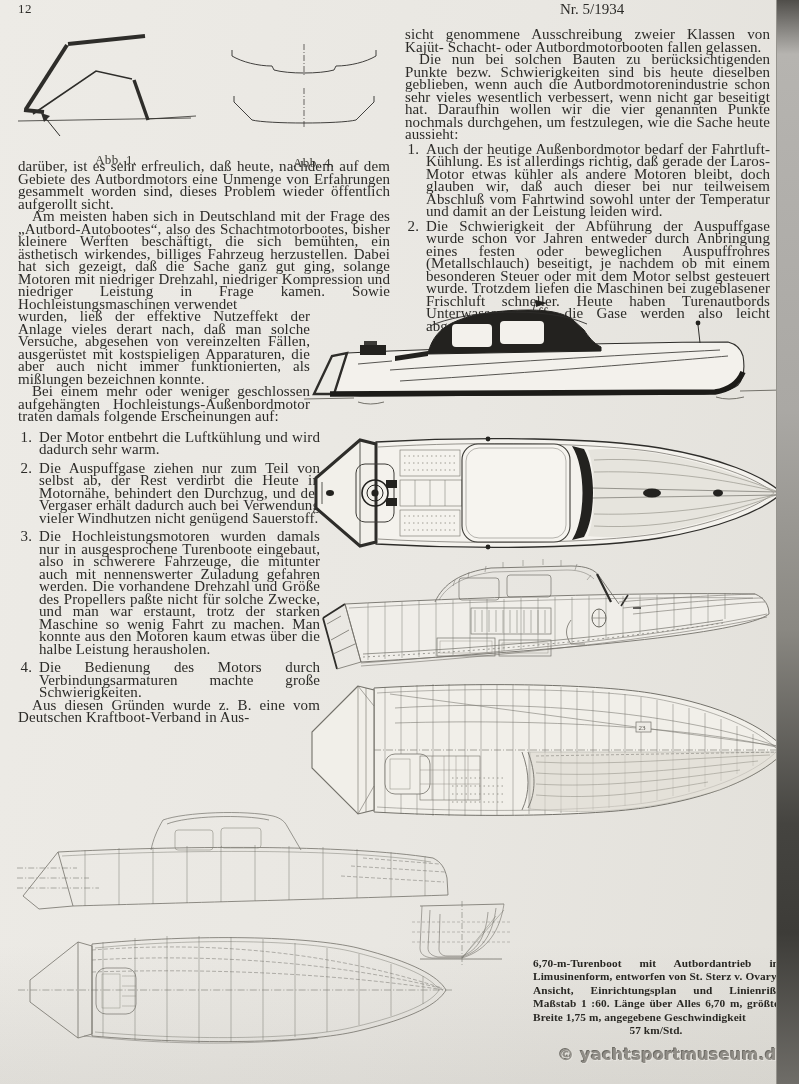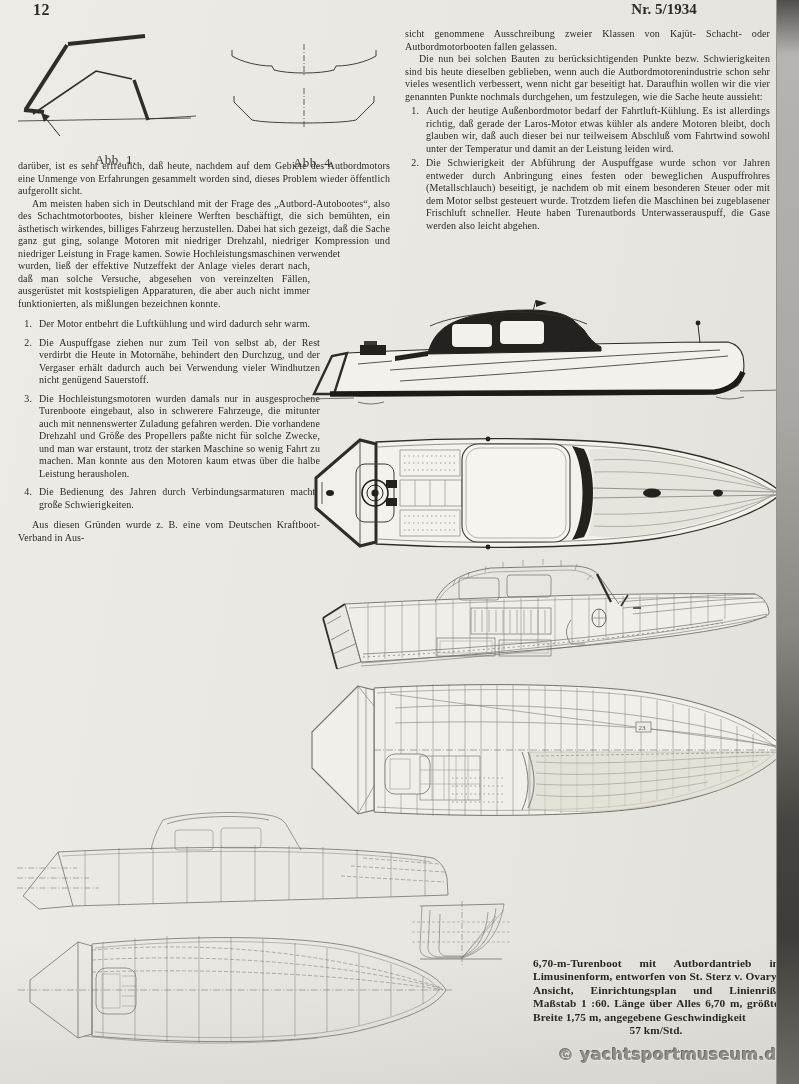--- a/index.html
+++ b/index.html
@@ -3,23 +3,23 @@
 <meta charset="utf-8">
 <style>
   html,body{margin:0;padding:0;background:#c9c7c2;}
   .page{position:relative;width:799px;height:1084px;overflow:hidden;
         background:linear-gradient(100deg,#edebe6 0%,#e9e7e2 55%,#e2e0da 100%);
         font-family:"Liberation Serif",serif;color:#2c2b28;}
   .shade-bottom{position:absolute;left:0;right:0;bottom:0;height:140px;
         background:linear-gradient(to bottom,rgba(255,255,255,0) 0%,rgba(110,108,100,0.10) 100%);pointer-events:none;}
   .scan-strip{position:absolute;top:0;right:0;width:22px;height:1084px;border-left:1px solid #96948e;
         background:linear-gradient(to bottom,#504e4a 0%,#b6b4b0 5%,#aaa8a4 38%,#8a8882 58%,#454440 76%,#3d3c38 86%,#6f6d68 100%);}
-  .pgnum{position:absolute;left:18px;top:1px;font-size:16px;font-weight:bold;letter-spacing:.5px;margin-left:15px;}
-  .issue{position:absolute;left:560px;top:1px;width:208px;text-align:center;font-size:15px;font-weight:bold;}
-  .col{position:absolute;font-size:10px;line-height:12.5px;text-align:justify;letter-spacing:.1px;}
+  .pgnum{position:absolute;left:18px;top:1px;font-size:13px;font-weight:normal;letter-spacing:.5px;}
+  .issue{position:absolute;left:560px;top:1px;width:208px;text-align:left;font-size:15px;font-weight:normal;}
+  .col{position:absolute;font-size:15px;line-height:12.5px;text-align:justify;letter-spacing:.1px;}
   .col p{margin:0;}
   .indent{text-indent:14px;}
   .w-narrow{width:292px;}
   .lrow{display:flex;margin-top:6px;}
   .lrow .num{flex:0 0 14px;margin-right:7px;text-align:right;}
   .lrow .txt{flex:1;text-align:justify;}
   .figlabel{position:absolute;font-size:13px;letter-spacing:.4px;color:#3a3933;}
   .caption{position:absolute;left:533px;top:957px;width:246px;font-size:11.3px;line-height:13.4px;
            font-weight:bold;text-align:justify;letter-spacing:.1px;color:#262521;}
   .caption .lastline{text-align:center;font-weight:bold;}
@@ -57,39 +57,40 @@
     <path class="dk" d="M76 2 L76 34" fill="none" stroke-width=".7" stroke-dasharray="6 2 1 2"></path>
     <path class="dk" d="M6 54 L6 60 L24 78 C40 82 112 82 128 78 L146 60 L146 54" fill="none" stroke-width=".9"></path>
     <path class="dk" d="M76 46 L76 86" fill="none" stroke-width=".7" stroke-dasharray="6 2 1 2"></path>
   </svg>
   <div class="figlabel" style="left:293px;top:155px">Abb. 4.</div>
 
   <div class="col" style="left:18px;top:160px;width:372px">
     <p>darüber, ist es sehr erfreulich, daß heute, nachdem auf dem Gebiete des Autbordmotors eine Unmenge von Erfahrungen gesammelt worden sind, dieses Problem wieder öffentlich aufgerollt sicht.</p>
     <p class="indent">Am meisten haben sich in Deutschland mit der Frage des „Autbord-Autobootes“, also des Schachtmotorbootes, bisher kleinere Werften beschäftigt, die sich bemühten, ein ästhetisch wirkendes, billiges Fahrzeug herzustellen. Dabei hat sich gezeigt, daß die Sache ganz gut ging, solange Motoren mit niedriger Drehzahl, niedriger Kompression und niedriger Leistung in Frage kamen. Sowie Hochleistungsmaschinen verwendet</p>
     <p class="w-narrow">wurden, ließ der effektive Nutzeffekt der Anlage vieles derart nach, daß man solche Versuche, abgesehen von vereinzelten Fällen, ausgerüstet mit kostspieligen Apparaturen, die aber auch nicht immer funktionierten, als mißlungen bezeichnen konnte.</p>
+    <p class="indent w-narrow">Bei einem mehr oder weniger geschlossen aufgehängten Hochleistungs-Außenbordmotor traten damals folgende Erscheinungen auf:</p>
     <div style="width:302px;margin-top:8px">
       <div class="lrow">
         <span class="num">1.</span>
         <div class="txt">Der Motor entbehrt die Luftkühlung und wird dadurch sehr warm.</div>
       </div>
       <div class="lrow">
         <span class="num">2.</span>
         <div class="txt">Die Auspuffgase ziehen nur zum Teil von selbst ab, der Rest verdirbt die Heute in Motornähe, behindert den Durchzug, und der Vergaser erhält dadurch auch bei Verwendung vieler Windhutzen nicht genügend Sauerstoff.</div>
       </div>
       <div class="lrow">
         <span class="num">3.</span>
         <div class="txt">Die Hochleistungsmotoren wurden damals nur in ausgesprochene Turenboote eingebaut, also in schwerere Fahrzeuge, die mitunter auch mit nennenswerter Zuladung gefahren werden. Die vorhandene Drehzahl und Größe des Propellers paßte nicht für solche Zwecke, und man war erstaunt, trotz der starken Maschine so wenig Fahrt zu machen. Man konnte aus den Motoren kaum etwas über die halbe Leistung herausholen.</div>
       </div>
       <div class="lrow">
         <span class="num">4.</span>
-        <div class="txt">Die Bedienung des Jahren durch Verbindungsarmaturen machte große Schwierigkeiten.</div>
+        <div class="txt">Die Bedienung des Motors durch Verbindungsarmaturen machte große Schwierigkeiten.</div>
       </div>
     </div>
-    <p class="indent" style="width:302px;margin-top:8px">Aus diesen Gründen wurde z. B. eine vom Deutschen Kraftboot-Verband in Aus-</p>
+    <p class="indent" style="width:302px;margin-top:0">Aus diesen Gründen wurde z. B. eine vom Deutschen Kraftboot-Verband in Aus-</p>
   </div>
 
   <div class="col" style="left:405px;top:28px;width:365px">
     <p>sicht genommene Ausschreibung zweier Klassen von Kajüt- Schacht- oder Autbordmotorbooten fallen gelassen.</p>
     <p class="indent">Die nun bei solchen Bauten zu berücksichtigenden Punkte bezw. Schwierigkeiten sind bis heute dieselben geblieben, wenn auch die Autbordmotorenindustrie schon sehr vieles wesentlich verbessert, wenn nicht gar beseitigt hat. Daraufhin wollen wir die vier genannten Punkte nochmals durchgehen, um festzulegen, wie die Sache heute aussieht:</p>
     <div>
       <div class="lrow" style="margin-top:2px">
         <span class="num">1.</span>
         <div class="txt">Auch der heutige Außenbordmotor bedarf der Fahrtluft-Kühlung. Es ist allerdings richtig, daß gerade der Laros-Motor etwas kühler als andere Motoren bleibt, doch glauben wir, daß auch dieser bei nur teilweisem Abschluß vom Fahrtwind sowohl unter der Temperatur und damit an der Leistung leiden wird.</div>
       </div>

